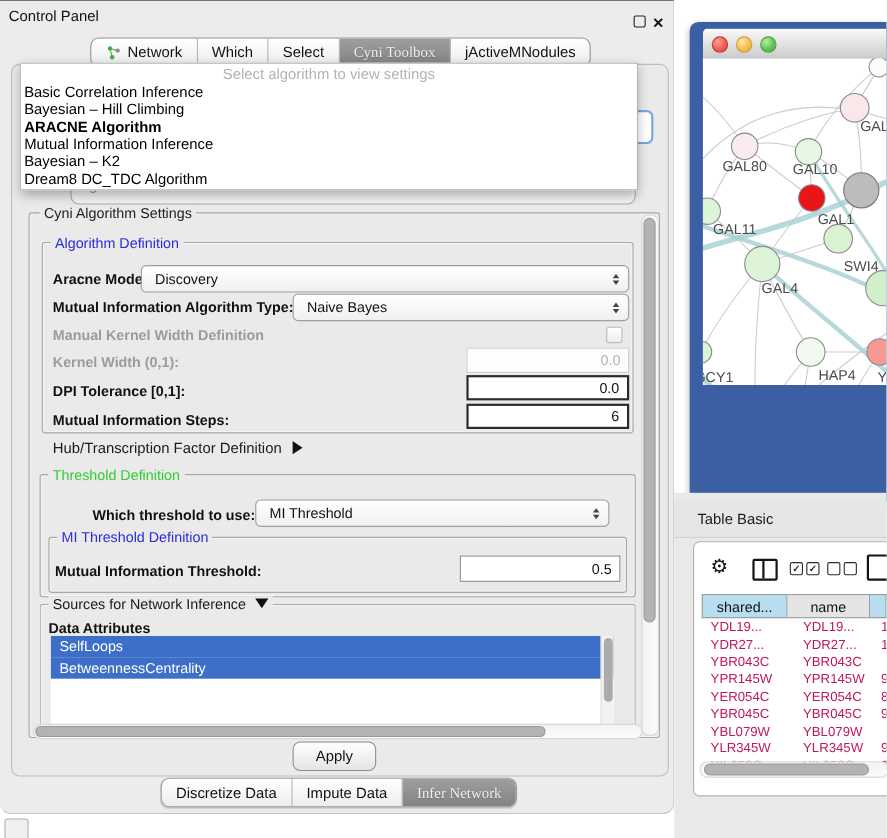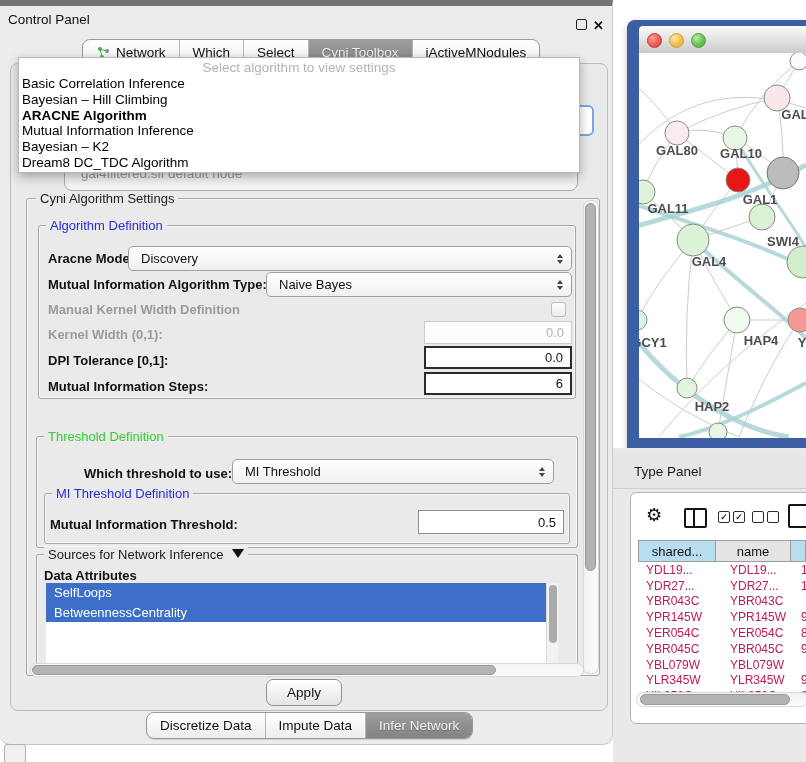--- a/index.html
+++ b/index.html
@@ -1,31 +1,31 @@
 <!DOCTYPE html>
 <html><head>
 <meta charset="utf-8">
 <style>
   html,body{margin:0;padding:0;}
   body{width:806px;height:762px;position:relative;overflow:hidden;background:#fff;
        font-family:"Liberation Sans",sans-serif;-webkit-font-smoothing:antialiased;}
   .abs{position:absolute;}
   
   #control-panel{left:0;top:0;width:612px;height:738px;background:#ececec;
-    border-top:6px solid #737373;border-right:1px solid #cdcdcd;border-bottom:1px solid #c5c5c5;
+    border-top:1px solid #737373;border-right:1px solid #cdcdcd;border-bottom:1px solid #c5c5c5;
     border-radius:0 0 10px 10px;}
   #cp-title{left:8px;top:0;height:28px;line-height:28px;font-size:13.5px;color:#111;}
   #float-btn{left:576px;top:13px;width:9px;height:9px;border:1.5px solid #222;border-radius:2px;background:transparent;}
   #close-btn{left:593px;top:6px;font-size:13px;font-weight:bold;color:#111;line-height:28px;}
   
   .seg-bar{display:flex;height:25px;border:1px solid #9a9a9a;border-radius:8px;
     background:linear-gradient(#ffffff,#ededed);overflow:hidden;box-shadow:0 1px 1px rgba(0,0,0,.12);}
   .seg{display:flex;align-items:center;padding:0 13px;font-size:13.5px;color:#111;border-left:1px solid #b5b5b5;white-space:nowrap;}
   .seg:first-child{border-left:none;}
-  .seg.selected{background:linear-gradient(#9e9e9e,#838383);color:#f1f1f1;text-shadow:0 1px 1px rgba(0,0,0,.25);}
+  .seg.selected{background:linear-gradient(#9e9e9e,#838383);color:#f1f1f1;text-shadow:0 1px 1px rgba(0,0,0,.25);font-family:Liberation Serif, serif;}
   #tabbar{left:82px;top:33px;}
   #bottom-tabs{left:146px;top:706px;}
   
   #content-panel{left:10px;top:57px;width:596px;height:646px;background:#eaeaea;
     border:1px solid #bdbdbd;border-radius:8px;}
   
   .group{position:absolute;border:1px solid #a8a8a8;border-radius:3px;box-shadow:inset 0 0 0 1px rgba(255,255,255,.55);}
   .gtitle{position:absolute;font-size:13px;background:#eaeaea;padding:0 4px;white-space:nowrap;}
   .lbl{position:absolute;font-size:13px;font-weight:bold;color:#111;white-space:nowrap;}
   .lbl.plain{font-weight:normal;color:#1a1a1a;font-size:13.5px;}
@@ -72,21 +72,21 @@
   #ghost-focus{left:352px;top:99px;width:238px;height:27px;border:2px solid #76a7e3;border-radius:6px;background:#fff;z-index:4;}
   
   #net-window{left:627px;top:20px;width:179px;height:436px;background:#3b5fa2;border-radius:8px 0 0 8px;
     box-shadow:0 2px 6px rgba(0,0,0,.25);}
   #net-titlebar{left:639px;top:26px;width:167px;height:27px;background:linear-gradient(#fafafa,#cbcbcb);
     border-bottom:1px solid #979797;border-radius:4px 0 0 0;}
   .light{position:absolute;top:7px;width:13px;height:13px;border-radius:50%;}
   #light-red{left:8px;background:radial-gradient(circle at 35% 30%,#ff9d94,#ee5f57 55%,#d8423a);border:1px solid #c33a33;}
   #light-yellow{left:30px;background:radial-gradient(circle at 35% 30%,#ffe9a8,#f5bd4f 55%,#e0a53c);border:1px solid #cd9f3f;}
   #light-green{left:52px;background:radial-gradient(circle at 35% 30%,#b8eda6,#61c354 55%,#4ba93f);border:1px solid #55a043;}
-  #net-canvas{left:639px;top:53px;width:167px;height:385px;background:#fff;overflow:hidden;font-weight:bold;}
+  #net-canvas{left:639px;top:53px;width:167px;height:297px;background:#fff;overflow:hidden;}
   
   #right-bg{left:613px;top:448px;width:193px;height:314px;background:#e9e9e9;}
   #tp-bar{left:613px;top:455px;width:193px;height:33px;background:#e6e6e6;border-bottom:1px solid #cfcfcf;}
   #tp-title{left:21px;top:0;line-height:33px;font-size:13.5px;color:#1a1a1a;position:absolute;}
   #table-box{left:630px;top:492px;width:190px;height:230px;background:#fff;border:1px solid #b2b2b2;border-radius:6px;}
   .tool-gear{left:646px;top:504px;font-size:18px;color:#141414;}
   .tool-cols{left:684px;top:508px;width:19px;height:16px;border:2px solid #141414;border-radius:2px;}
   .tool-cols i{display:block;width:2px;height:100%;background:#141414;margin-left:7px;}
   .cb{position:absolute;width:10px;height:10px;border:1.5px solid #2b2b2b;border-radius:2px;font-size:9px;
       line-height:10px;text-align:center;color:#2b2b2b;font-weight:bold;}
@@ -175,20 +175,23 @@
 
   <div class="lbl disabled" style="left:48px;top:321px;">Kernel Width (0,1):</div>
   <div class="field disabled" style="left:424px;top:315px;width:132px;height:21px;">0.0</div>
 
   <div class="lbl" style="left:48px;top:347px;">DPI Tolerance [0,1]:</div>
   <div class="field strong" style="left:424px;top:340px;width:130px;height:19px;">0.0</div>
 
   <div class="lbl" style="left:48px;top:373px;">Mutual Information Steps:</div>
   <div class="field strong" style="left:424px;top:366px;width:130px;height:19px;">6</div>
 
+  <div class="lbl plain" style="left:48px;top:399px;">
+    <span>Hub/Transcription Factor Definition</span><span class="tri-right"></span>
+  </div>
 
   <div class="group" style="left:36px;top:430px;width:540px;height:110px;"></div>
   <div class="gtitle abs" style="left:44px;top:423px;color:#33cc33;">Threshold Definition</div>
 
   <div class="lbl" style="left:84px;top:460px;">Which threshold to use:</div>
   <div class="combo" style="left:232px;top:453px;width:284px;height:23px;">
     <span>MI Threshold</span>
     <span class="spin">
         <i class="up"></i>
         <i class="dn"></i>
@@ -317,21 +320,21 @@
       <text x="10" y="294">GCY1</text>
       <text x="122" y="292">HAP4</text>
       <text x="163" y="294">Y</text>
       <text x="73" y="358">HAP2</text>
     </g>
   </svg>
 </div>
 
 <div class="abs" id="right-bg"></div>
 <div class="abs" id="tp-bar">
-  <div id="tp-title">Type Panel</div>
+  <div id="tp-title">Table Basic</div>
 </div>
 <div class="abs" id="table-box"></div>
 
 <div class="abs tool-gear">⚙</div>
 <div class="abs tool-cols">
     <i></i>
   </div>
 <div class="abs cb" style="left:718px;top:511px;">✓</div>
 <div class="abs cb" style="left:733px;top:511px;">✓</div>
 <div class="abs cb" style="left:752px;top:511px;"></div>

